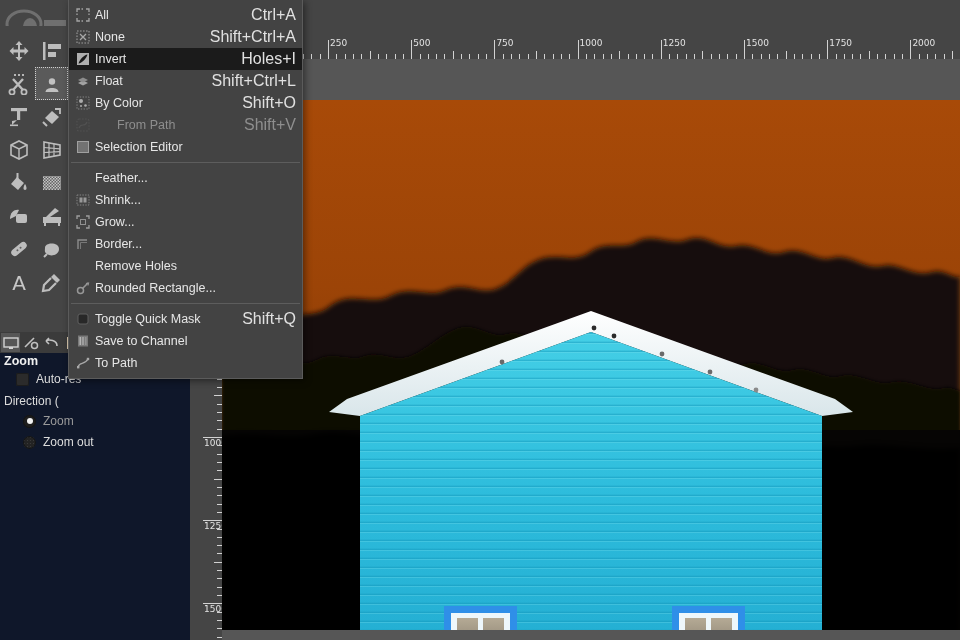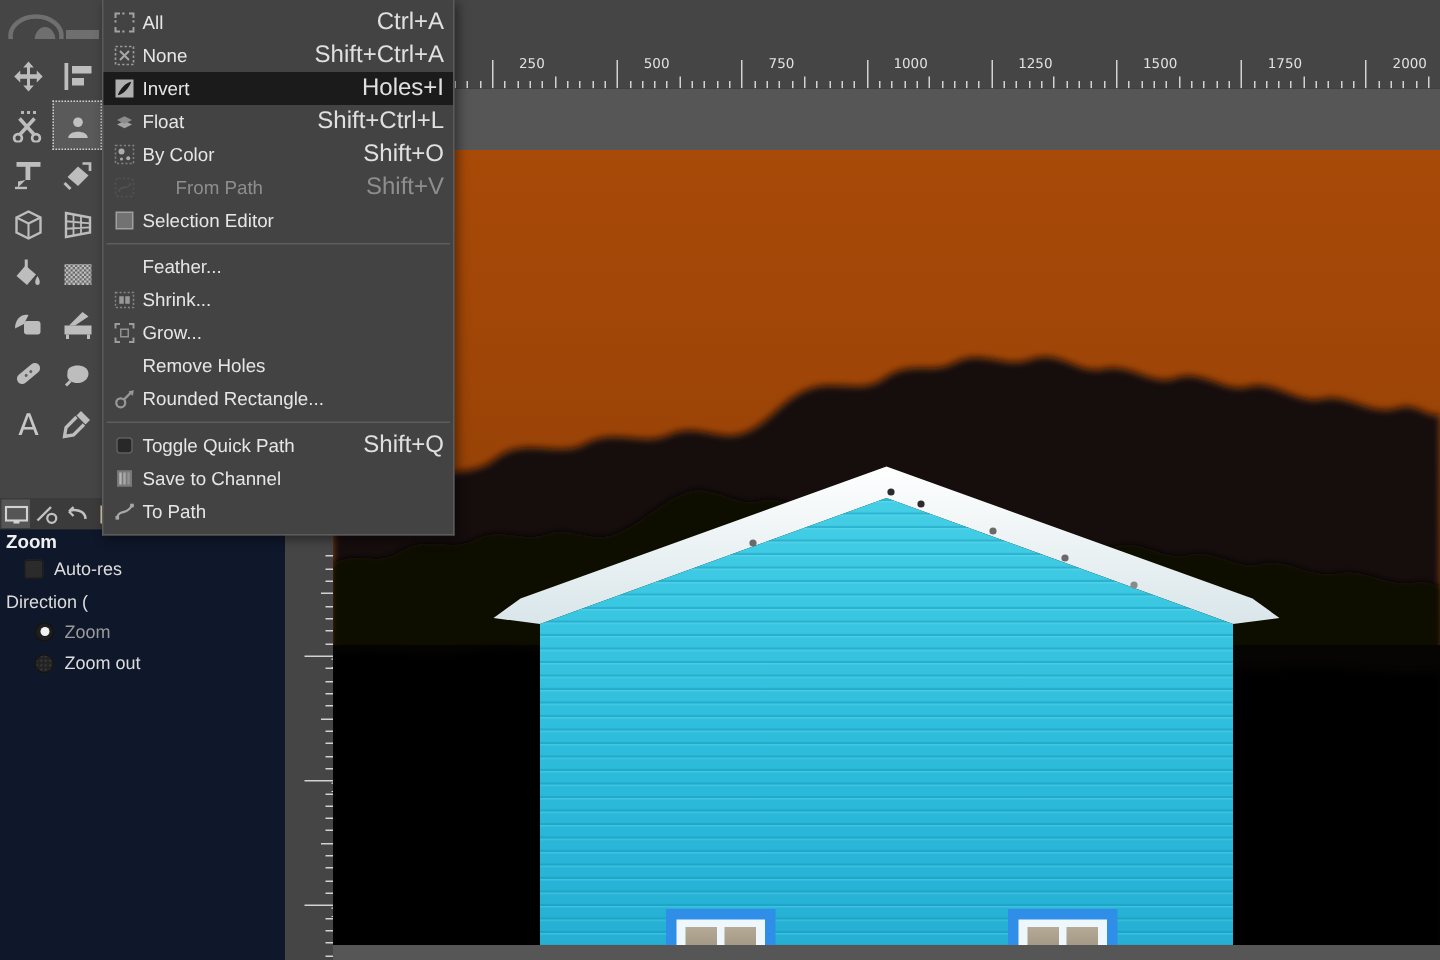--- a/index.html
+++ b/index.html
@@ -46,21 +46,21 @@
   .lbl{color:#dcdcdc;font-size:12px;white-space:nowrap;}
   .lbl.dim{color:#9a9a9a;}
 
   
   #ruler-h{left:190px;top:30px;width:770px;height:29px;background:#454545;
            border-bottom:1px solid #2e2e2e;overflow:hidden;}
   #ruler-v{left:190px;top:59px;width:32px;height:581px;background:#454545;
            border-right:1px solid #2e2e2e;overflow:hidden;}
   .tick{position:absolute;background:#d2d2d2;}
   .rlabel{position:absolute;font-size:9px;color:#e2e2e2;
-          font-family:"DejaVu Sans",sans-serif;white-space:nowrap;margin-left:16px;}
+          font-family:"DejaVu Sans",sans-serif;white-space:nowrap;}
   .rlabel.vert{width:7px;line-height:8.5px;word-break:break-all;text-align:center;}
   #ruler-corner{left:190px;top:30px;width:32px;height:29px;background:#454545;}
 
   
   #canvas-wrap{left:222px;top:59px;width:738px;height:571px;
                background:#3d3d3d;overflow:hidden;}
   #canvas-bottom{left:222px;top:630px;width:738px;height:10px;background:#565656;}
   #photo{position:absolute;left:0;top:41px;width:738px;height:589px;overflow:hidden;}
   #photo svg{display:block;}
   #top-gap{position:absolute;left:0;top:0;width:738px;height:41px;background:#565656;}
@@ -607,41 +607,50 @@
     <div class="mi">
       <span class="mi-ico">
         <svg width="14" height="14" viewBox="0 0 14 14">
           <path d="M1 4V1h3M13 4V1h-3M1 10v3h3M13 10v3h-3" fill="none" stroke="#c0c0c0" stroke-width="1.3"></path>
           <rect x="4.5" y="4.5" width="5" height="5" fill="none" stroke="#b0b0b0" stroke-width="1"></rect>
         </svg>
       </span>
       <span class="mi-lbl">Grow...</span>
     </div>
     <div class="mi">
+      <span class="mi-ico">
+        <svg width="14" height="14" viewBox="0 0 14 14">
+          <path d="M2 12 V3 H11" fill="none" stroke="#a9a9a9" stroke-width="1.4"></path>
+          <path d="M4.5 12 V5.5 H11" fill="none" stroke="#8d8d8d" stroke-width="1"></path>
+        </svg>
+      </span>
+      <span class="mi-lbl">Border...</span>
+    </div>
+    <div class="mi">
       <span class="mi-ico"></span>
       <span class="mi-lbl">Remove Holes</span>
     </div>
     <div class="mi">
       <span class="mi-ico">
         <svg width="14" height="14" viewBox="0 0 14 14">
           <circle cx="4.5" cy="9.5" r="3" fill="none" stroke="#b8b8b8" stroke-width="1.5"></circle>
           <path d="M6.5 7.5 L12 2" stroke="#b8b8b8" stroke-width="1.6"></path>
           <path d="M10 2.5 L12.5 2 L12 4.5" fill="none" stroke="#b8b8b8" stroke-width="1.2"></path>
         </svg>
       </span>
       <span class="mi-lbl">Rounded Rectangle...</span>
     </div>
     <div class="msep"></div>
     <div class="mi">
       <span class="mi-ico">
         <svg width="14" height="14" viewBox="0 0 14 14">
           <rect x="2" y="2" width="10" height="10" rx="2" fill="#1f1f1f" stroke="#6a6a6a" stroke-width="1"></rect>
         </svg>
       </span>
-      <span class="mi-lbl">Toggle Quick Path</span>
+      <span class="mi-lbl">Toggle Quick Mask</span>
       <span class="mi-key">Shift+Q</span>
     </div>
     <div class="mi">
       <span class="mi-ico">
         <svg width="14" height="14" viewBox="0 0 14 14">
           <rect x="2" y="1.5" width="10" height="11" fill="#8e8e8e"></rect>
           <rect x="3.5" y="3" width="1.6" height="8" fill="#e2e2e2"></rect>
           <rect x="6.2" y="3" width="1.6" height="8" fill="#cfcfcf"></rect>
           <rect x="8.9" y="3" width="1.6" height="8" fill="#b2b2b2"></rect>
         </svg>

